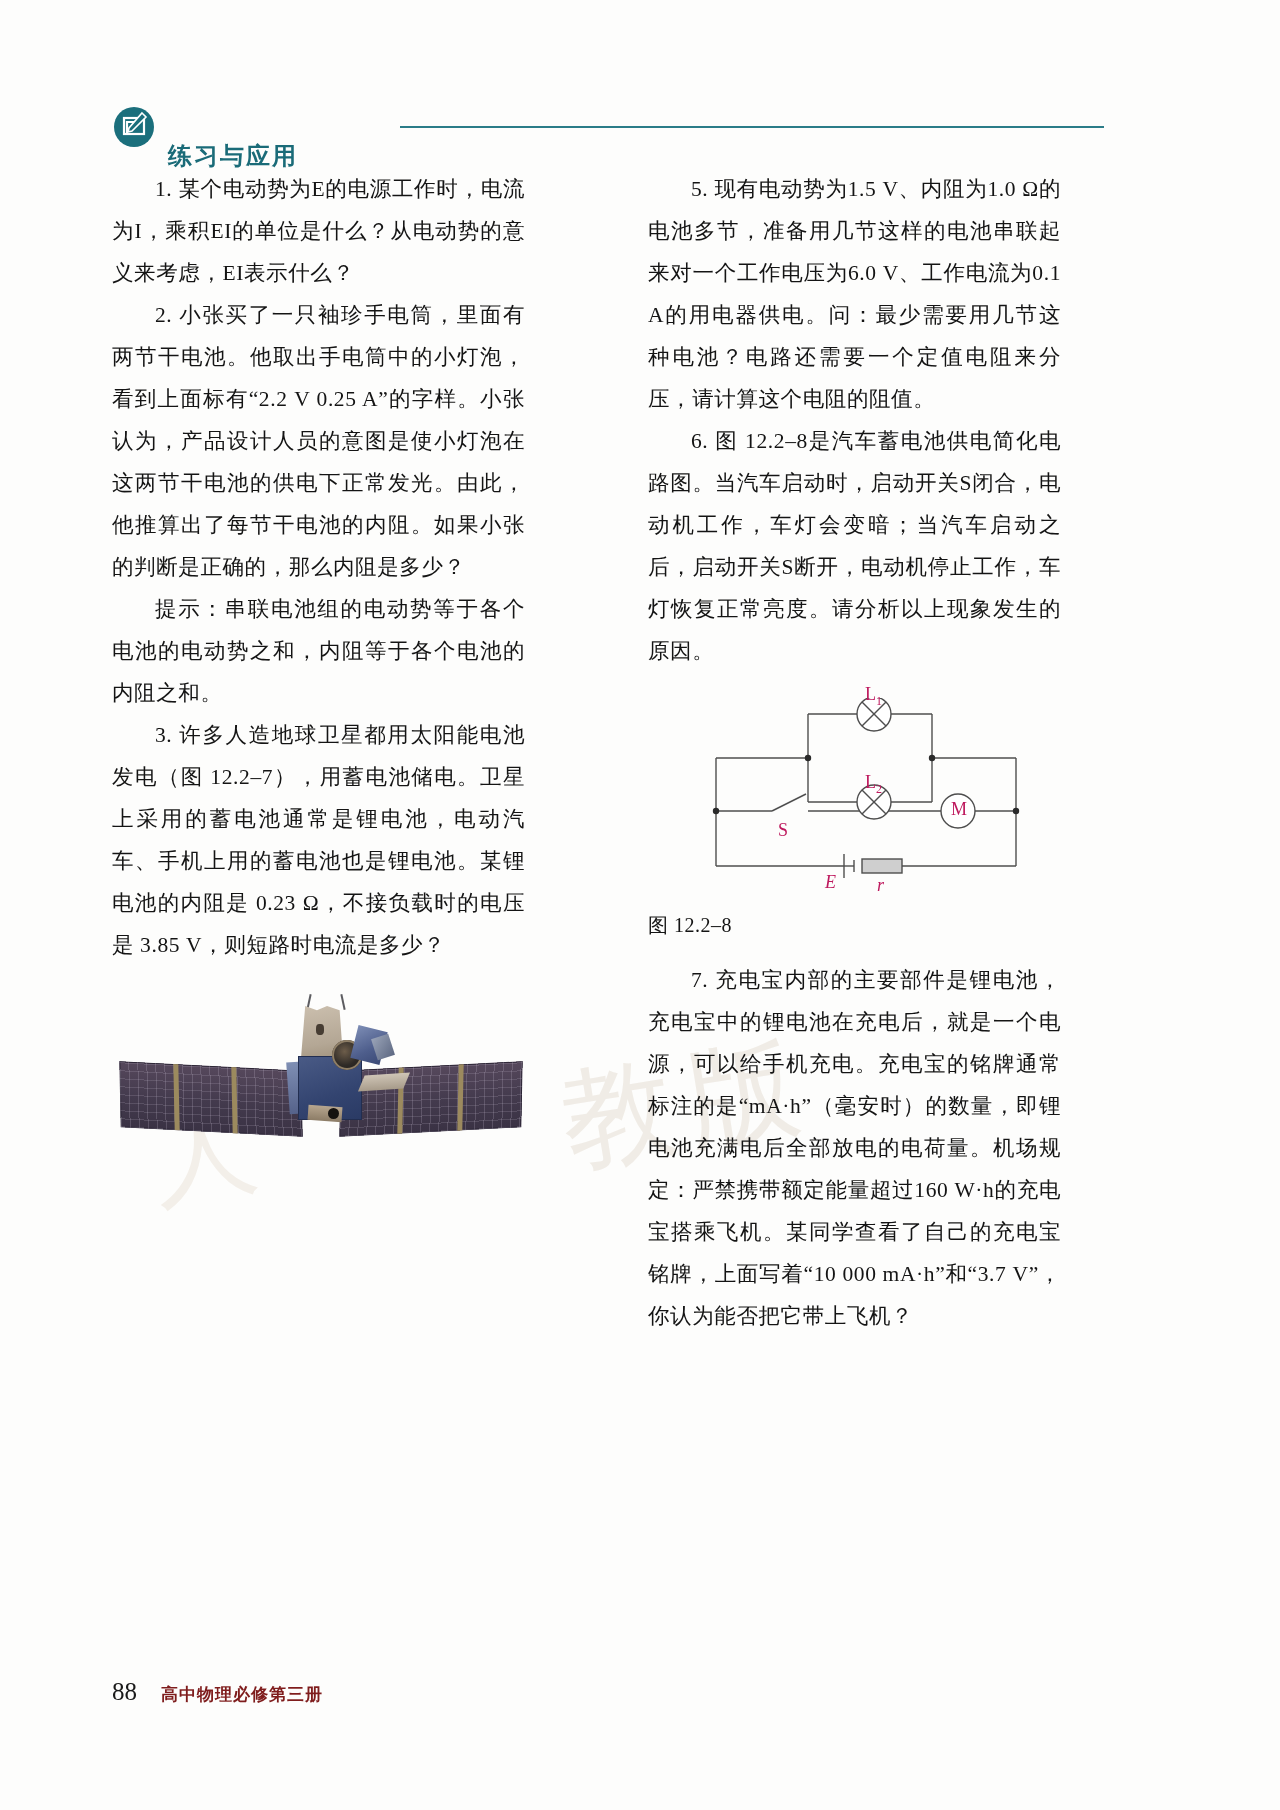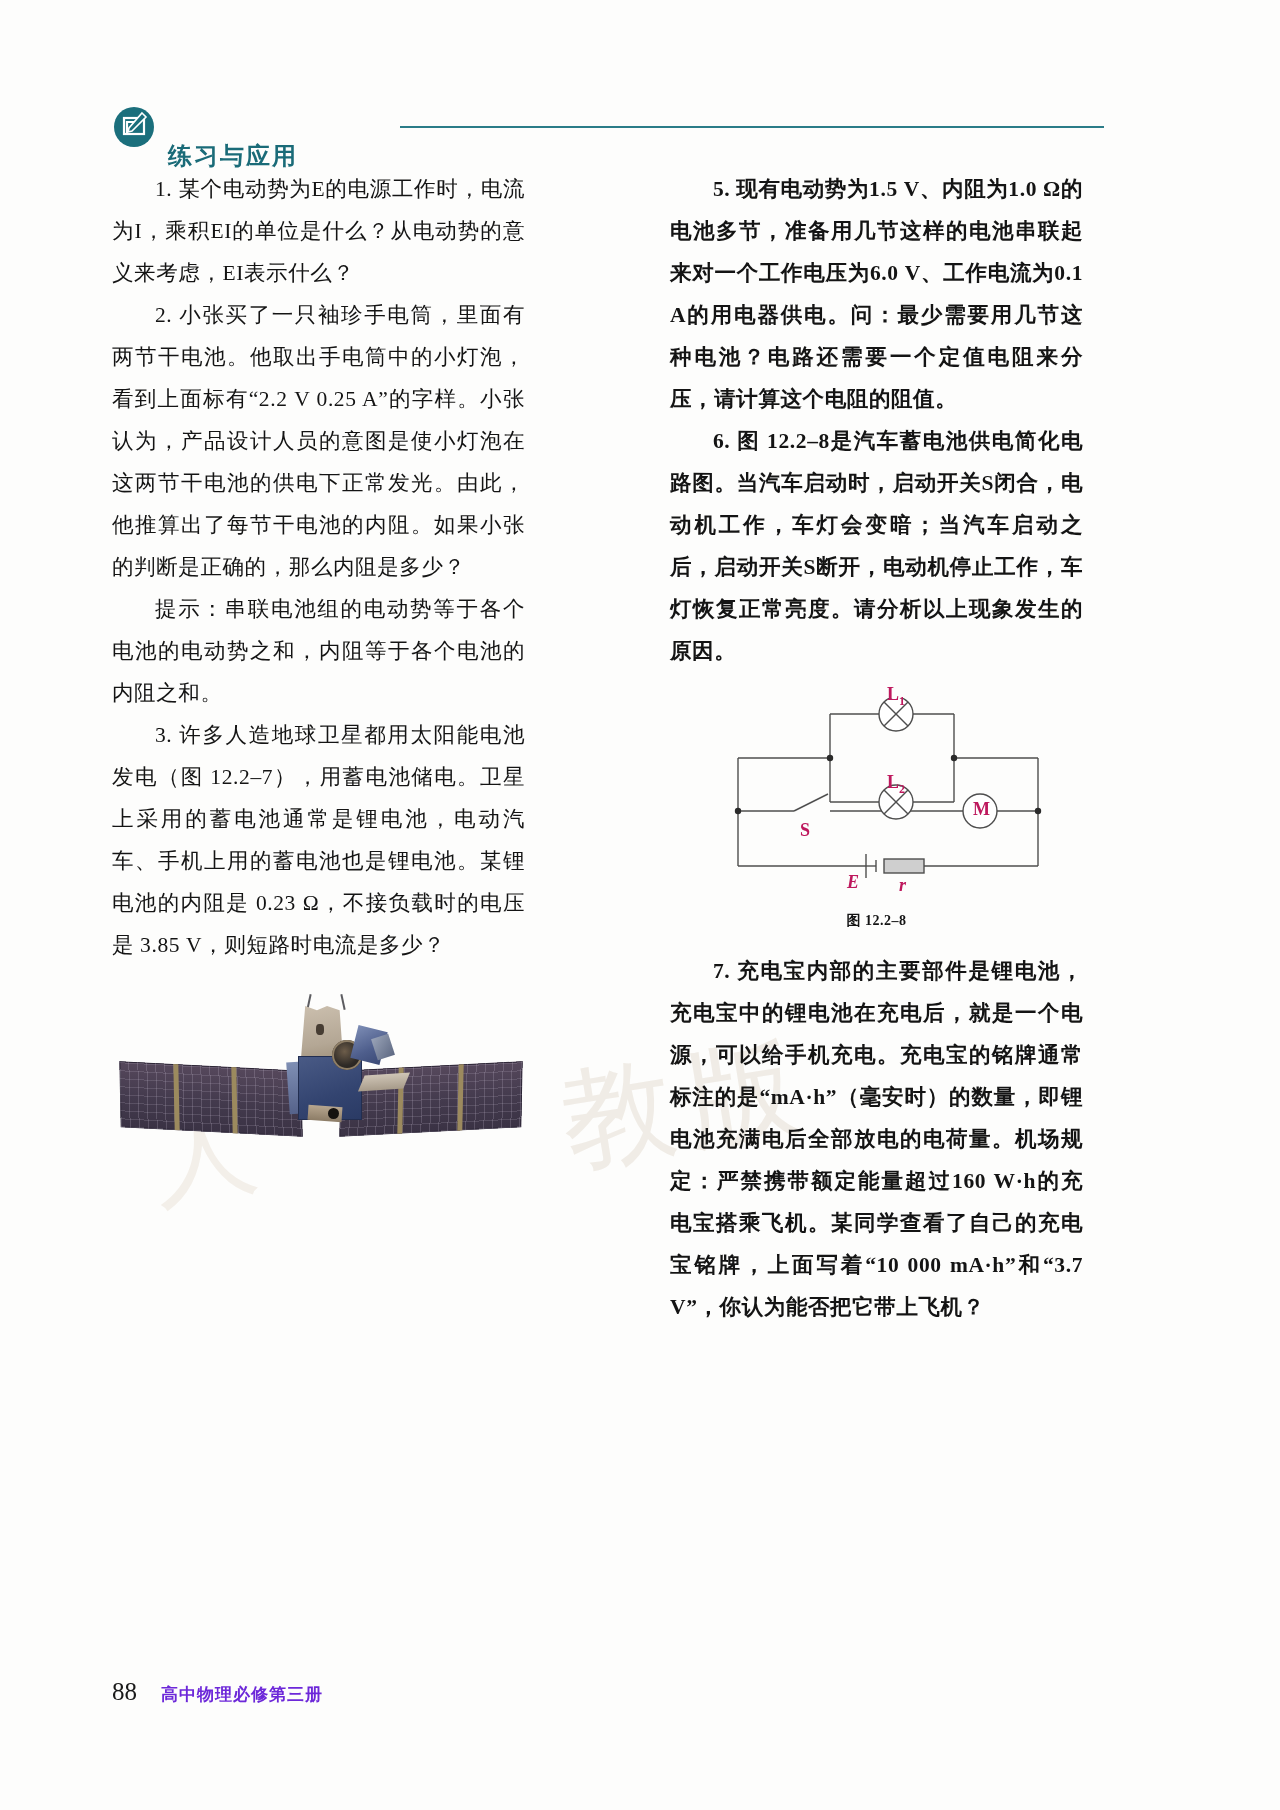--- a/index.html
+++ b/index.html
@@ -82,38 +82,37 @@
     background: #2b7c88;
   }
 
   
   .col {
     position: absolute;
     top: 168px;
     width: 413px;
   }
   #col-left  { left: 112px; }
-  #col-right { left: 670px; font-weight: bold; }
+  #col-right { left: 648px; }
 
   p.q {
     margin: 0 0 0 0;
     font-size: 21.5px;
     line-height: 42px;
     color: #141414;
     text-align: justify;
     text-justify: inter-ideograph;
     text-indent: 2em;
     letter-spacing: 0.6px;
   }
   p.hint { text-indent: 2em; }
 
   .fig-caption {
     margin: 0;
-    text-align: center;
-    font-size: 14px;
+    font-size: 20px;
     color: #141414;
     letter-spacing: 0.5px;
   }
 
   
   #fig-satellite {
     position: relative;
     width: 413px;
     height: 185px;
     margin: 22px 0 6px 0;
@@ -222,21 +221,21 @@
     white-space: nowrap;
   }
   #page-num {
     font-size: 25px;
     color: #1a1a1a;
     font-family: "Liberation Serif", serif;
     vertical-align: baseline;
   }
   #footer-text {
     font-size: 17px;
-    color: #6d28d9;
+    color: #7f1d1d;
     margin-left: 20px;
     letter-spacing: 1px;
     font-family: "Liberation Sans", sans-serif;
     font-weight: bold;
   }
 </style>
 </head>
 <body>
 
 <div id="page">

